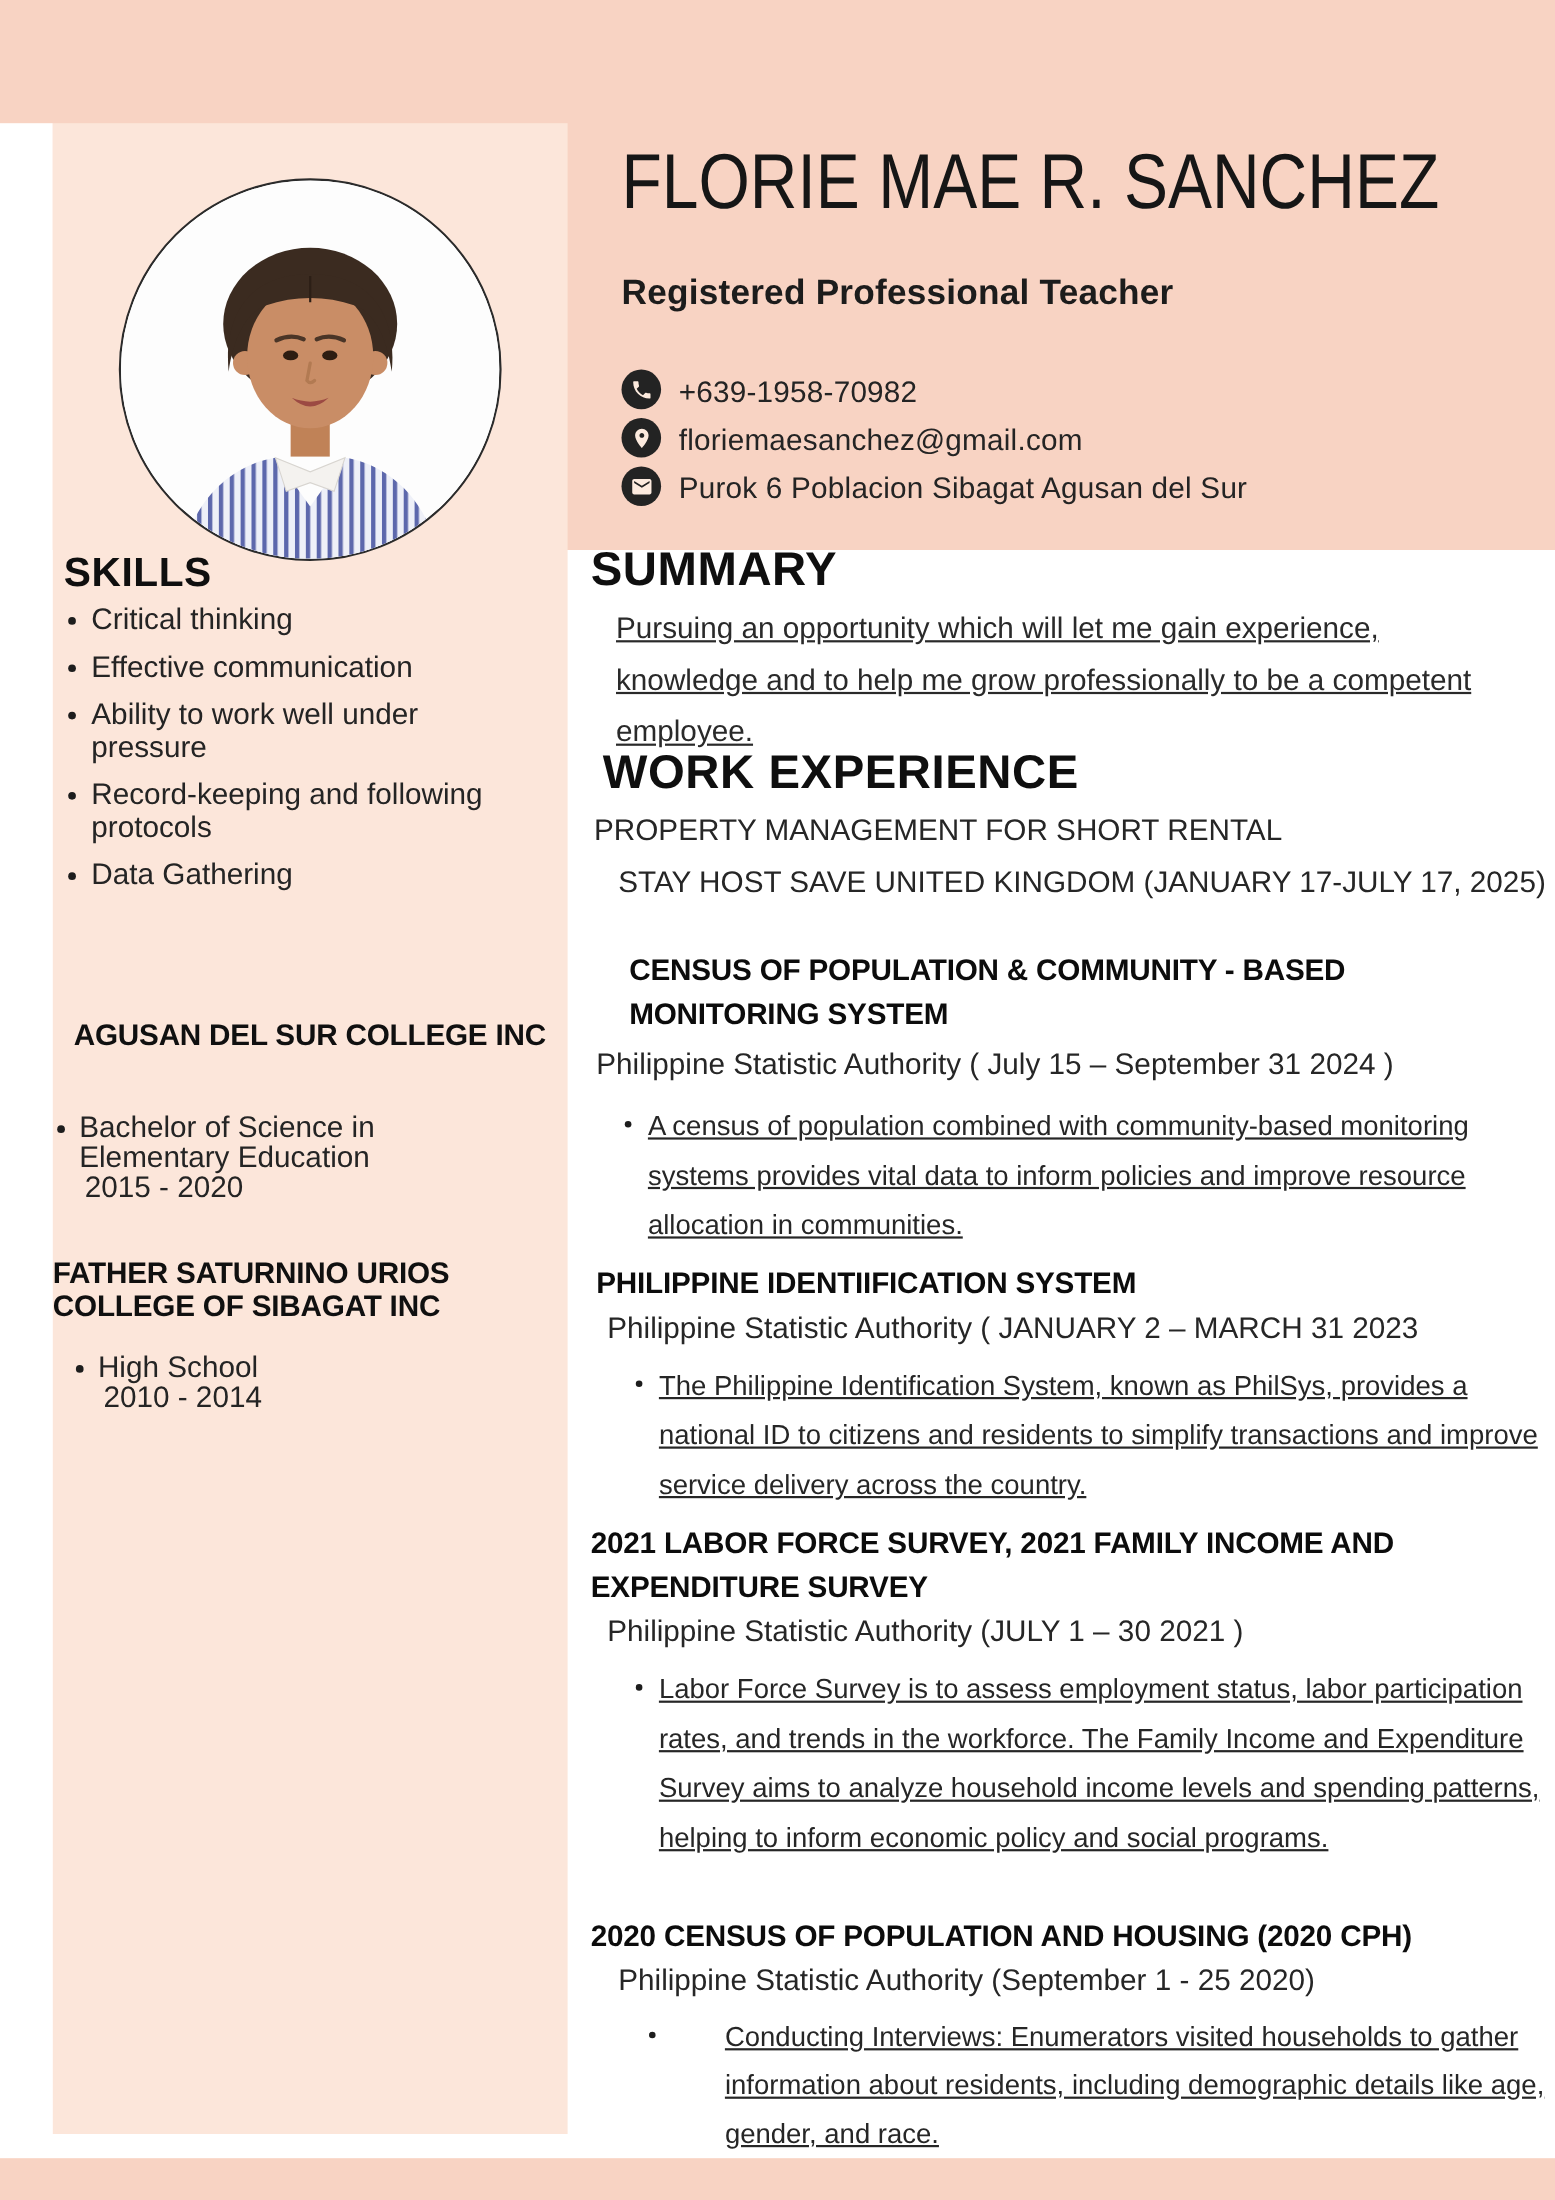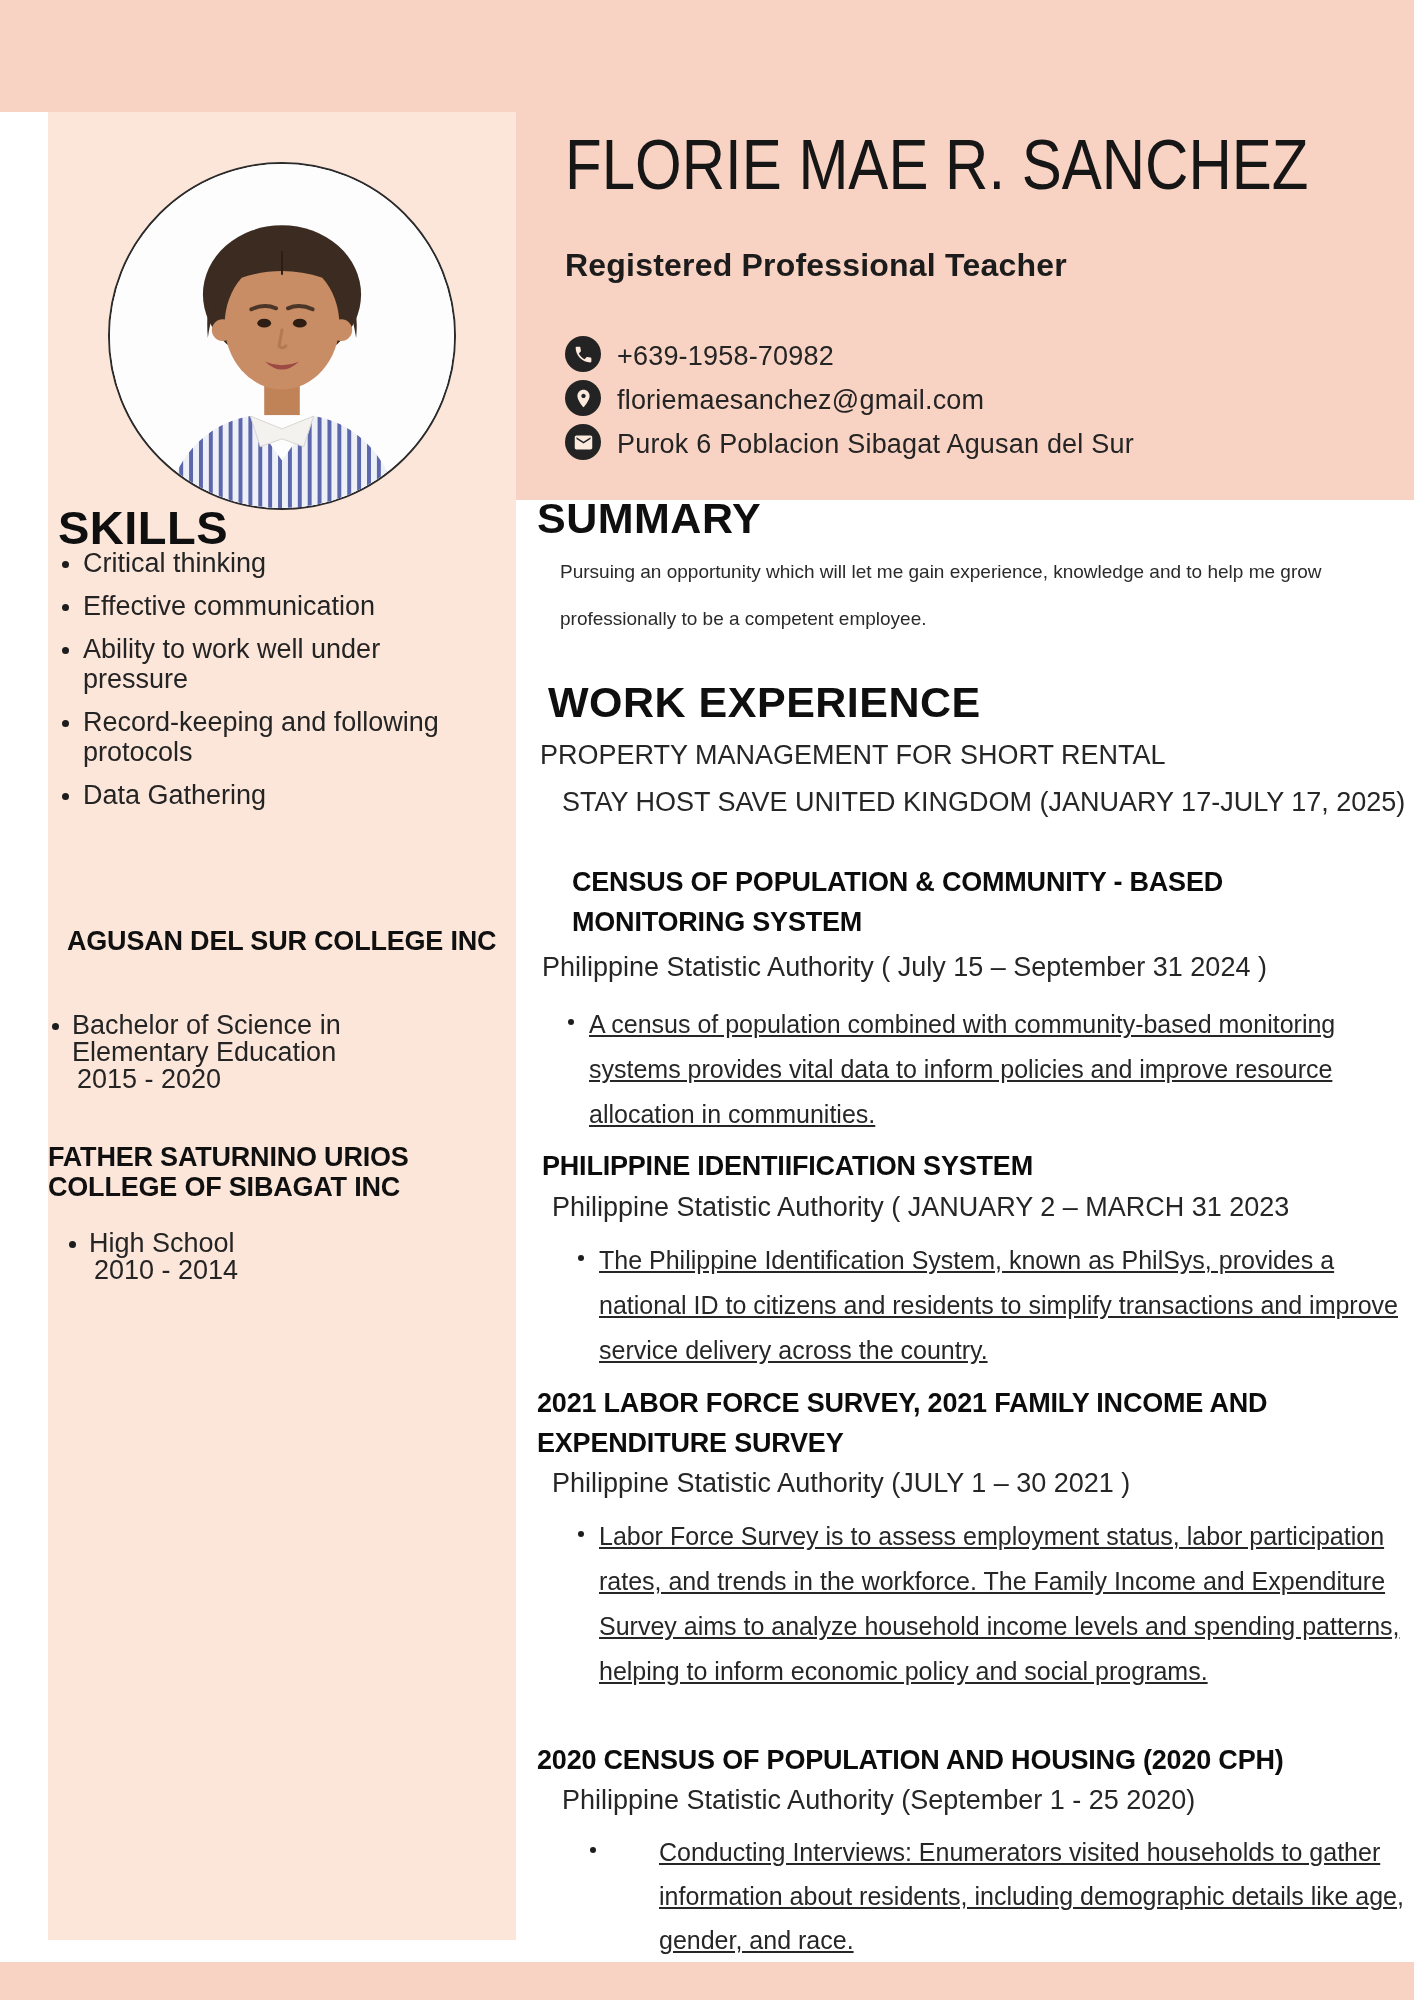--- a/index.html
+++ b/index.html
@@ -37,39 +37,39 @@
     width:36px;height:36px;border-radius:50%;background:var(--iconbg,#232323);
     display:flex;align-items:center;justify-content:center;flex:0 0 36px;margin-right:16px;
   }
   .cicon svg{width:21px;height:21px;fill:#fceade;}
   .ctext{font-size:27px;color:#242424;letter-spacing:.2px;white-space:nowrap;}
 
   
   .h-big{font-weight:bold;color:#0f0f0f;letter-spacing:.5px;}
 
   
-  .skills-heading{position:absolute;left:58px;top:500px;font-size:47px;}
+  .skills-heading{position:absolute;left:58px;top:500px;font-size:37px;}
   .skills-list{position:absolute;left:62px;top:548px;width:410px;}
   .s-item{display:flex;margin-bottom:13px;}
   .s-dot{width:7px;height:7px;border-radius:50%;background:#1d1d1d;flex:0 0 7px;margin:13px 14px 0 0;}
   .s-text{font-size:27px;line-height:30px;color:#242424;width:370px;}
 
   .edu-heading{position:absolute;left:58px;top:838px;font-size:44px;}
   .school1-name{position:absolute;left:67px;top:926px;font-size:27px;font-weight:bold;color:#101010;white-space:nowrap;letter-spacing:-0.2px;}
   .school2-name{position:absolute;left:48px;top:1142px;font-size:27px;font-weight:bold;color:#101010;width:410px;line-height:30px;letter-spacing:-0.2px;}
   .edu-block{display:flex;}
   .edu-block1{position:absolute;left:52px;top:1012px;}
   .edu-block2{position:absolute;left:69px;top:1230px;}
   .e-dot{width:7px;height:7px;border-radius:50%;background:#1d1d1d;flex:0 0 7px;margin:11px 13px 0 0;}
   .e-lines div{font-size:27px;line-height:27px;color:#242424;white-space:nowrap;}
   .e-lines .yr{padding-left:5px;}
 
   
   .summary-heading{position:absolute;left:537px;top:494px;font-size:43px;}
-  .summary-text{position:absolute;left:560px;top:548px;width:790px;font-size:19px;line-height:47px;color:#2a2a2a;}
+  .summary-text{position:absolute;left:560px;top:548px;width:790px;font-size:27px;line-height:47px;color:#2a2a2a;text-decoration:underline;}
   .work-heading{position:absolute;left:548px;top:678px;font-size:43px;}
 
   .entry-plain1{position:absolute;left:540px;top:740px;font-size:27px;color:#262626;white-space:nowrap;}
   .entry-plain2{position:absolute;left:562px;top:787px;font-size:27px;color:#262626;white-space:nowrap;}
 
   .w-title{font-weight:bold;color:#0c0c0c;font-size:27px;letter-spacing:-0.2px;line-height:40px;}
   .w-org{font-size:27px;color:#262626;white-space:nowrap;}
   .w-bullet{display:flex;}
   .w-dot{width:6px;height:6px;border-radius:50%;background:#1d1d1d;flex:0 0 6px;margin:17px 15px 0 0;}
   .w-btext{font-size:25px;line-height:45px;color:#262626;width:815px;text-decoration:underline;}

